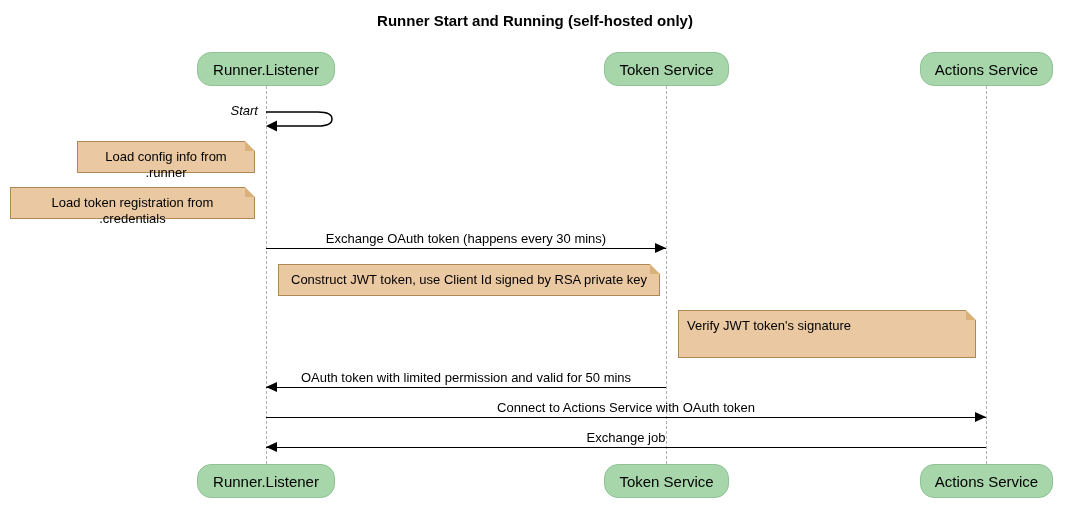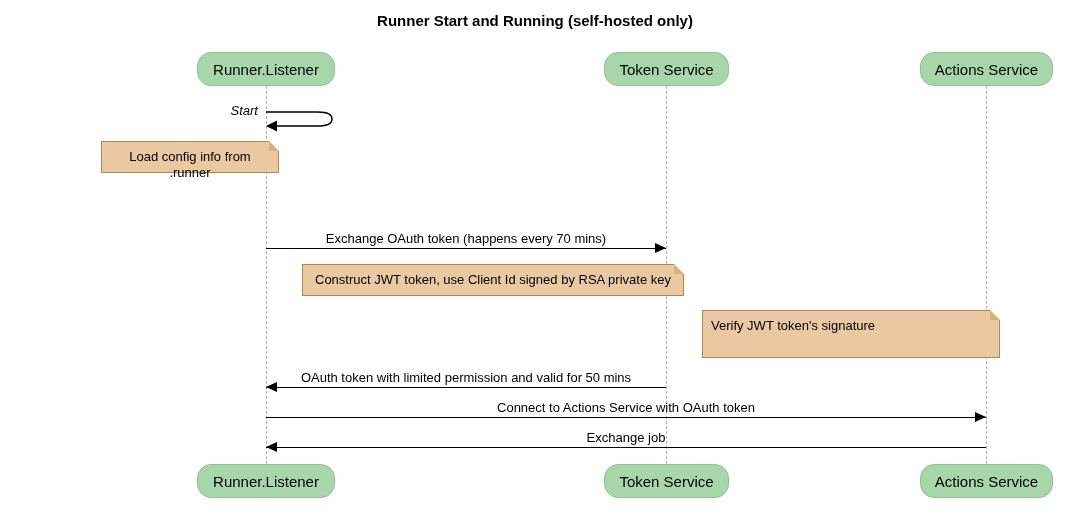--- a/index.html
+++ b/index.html
@@ -42,21 +42,20 @@
   }
   .note {
     position: absolute;
     background: #eac9a2;
     border: 1px solid #ad8852;
     box-sizing: border-box;
     font-size: 13px;
     line-height: 15.5px;
     padding: 7px 8px 6px 8px;
     text-align: center;
-    margin-left: 24px;
   }
   .note.left-align { text-align: left; }
   .note::before {
     content: "";
     position: absolute;
     top: -1px;
     right: -1px;
     border-style: solid;
     border-width: 0 10px 10px 0;
     border-color: #ffffff #ffffff #d9b179 #d9b179;
@@ -119,23 +118,26 @@
 
   <div class="self-label">Start</div>
   <svg class="self-loop" width="72" height="28">
     <path d="M 0 6 L 52 6 Q 66 6 66 13 Q 66 20 52 20 L 10 20" fill="none" stroke="#000000" stroke-width="1.5"></path>
     <polygon points="0,20 11,14.5 11,25.5" fill="#000000"></polygon>
   </svg>
 
   <div class="note" style="left:77px; top:141px; width:178px; height:32px">
     <span>Load config info from .runner</span>
   </div>
+  <div class="note" style="left:10px; top:187px; width:245px; height:32px">
+    <span>Load token registration from .credentials</span>
+  </div>
 
   <div class="msg" style="left:266px; top:232px; width:400px">
-    <div class="lbl">Exchange OAuth token (happens every 70 mins)</div>
+    <div class="lbl">Exchange OAuth token (happens every 30 mins)</div>
     <div class="line">
         <i class="ah r"></i>
       </div>
   </div>
 
   <div class="note" style="left:278px; top:264px; width:382px; height:32px">
     <span>Construct JWT token, use Client Id signed by RSA private key</span>
   </div>
 
   <div class="note left-align" style="left:678px; top:310px; width:298px; height:48px">

